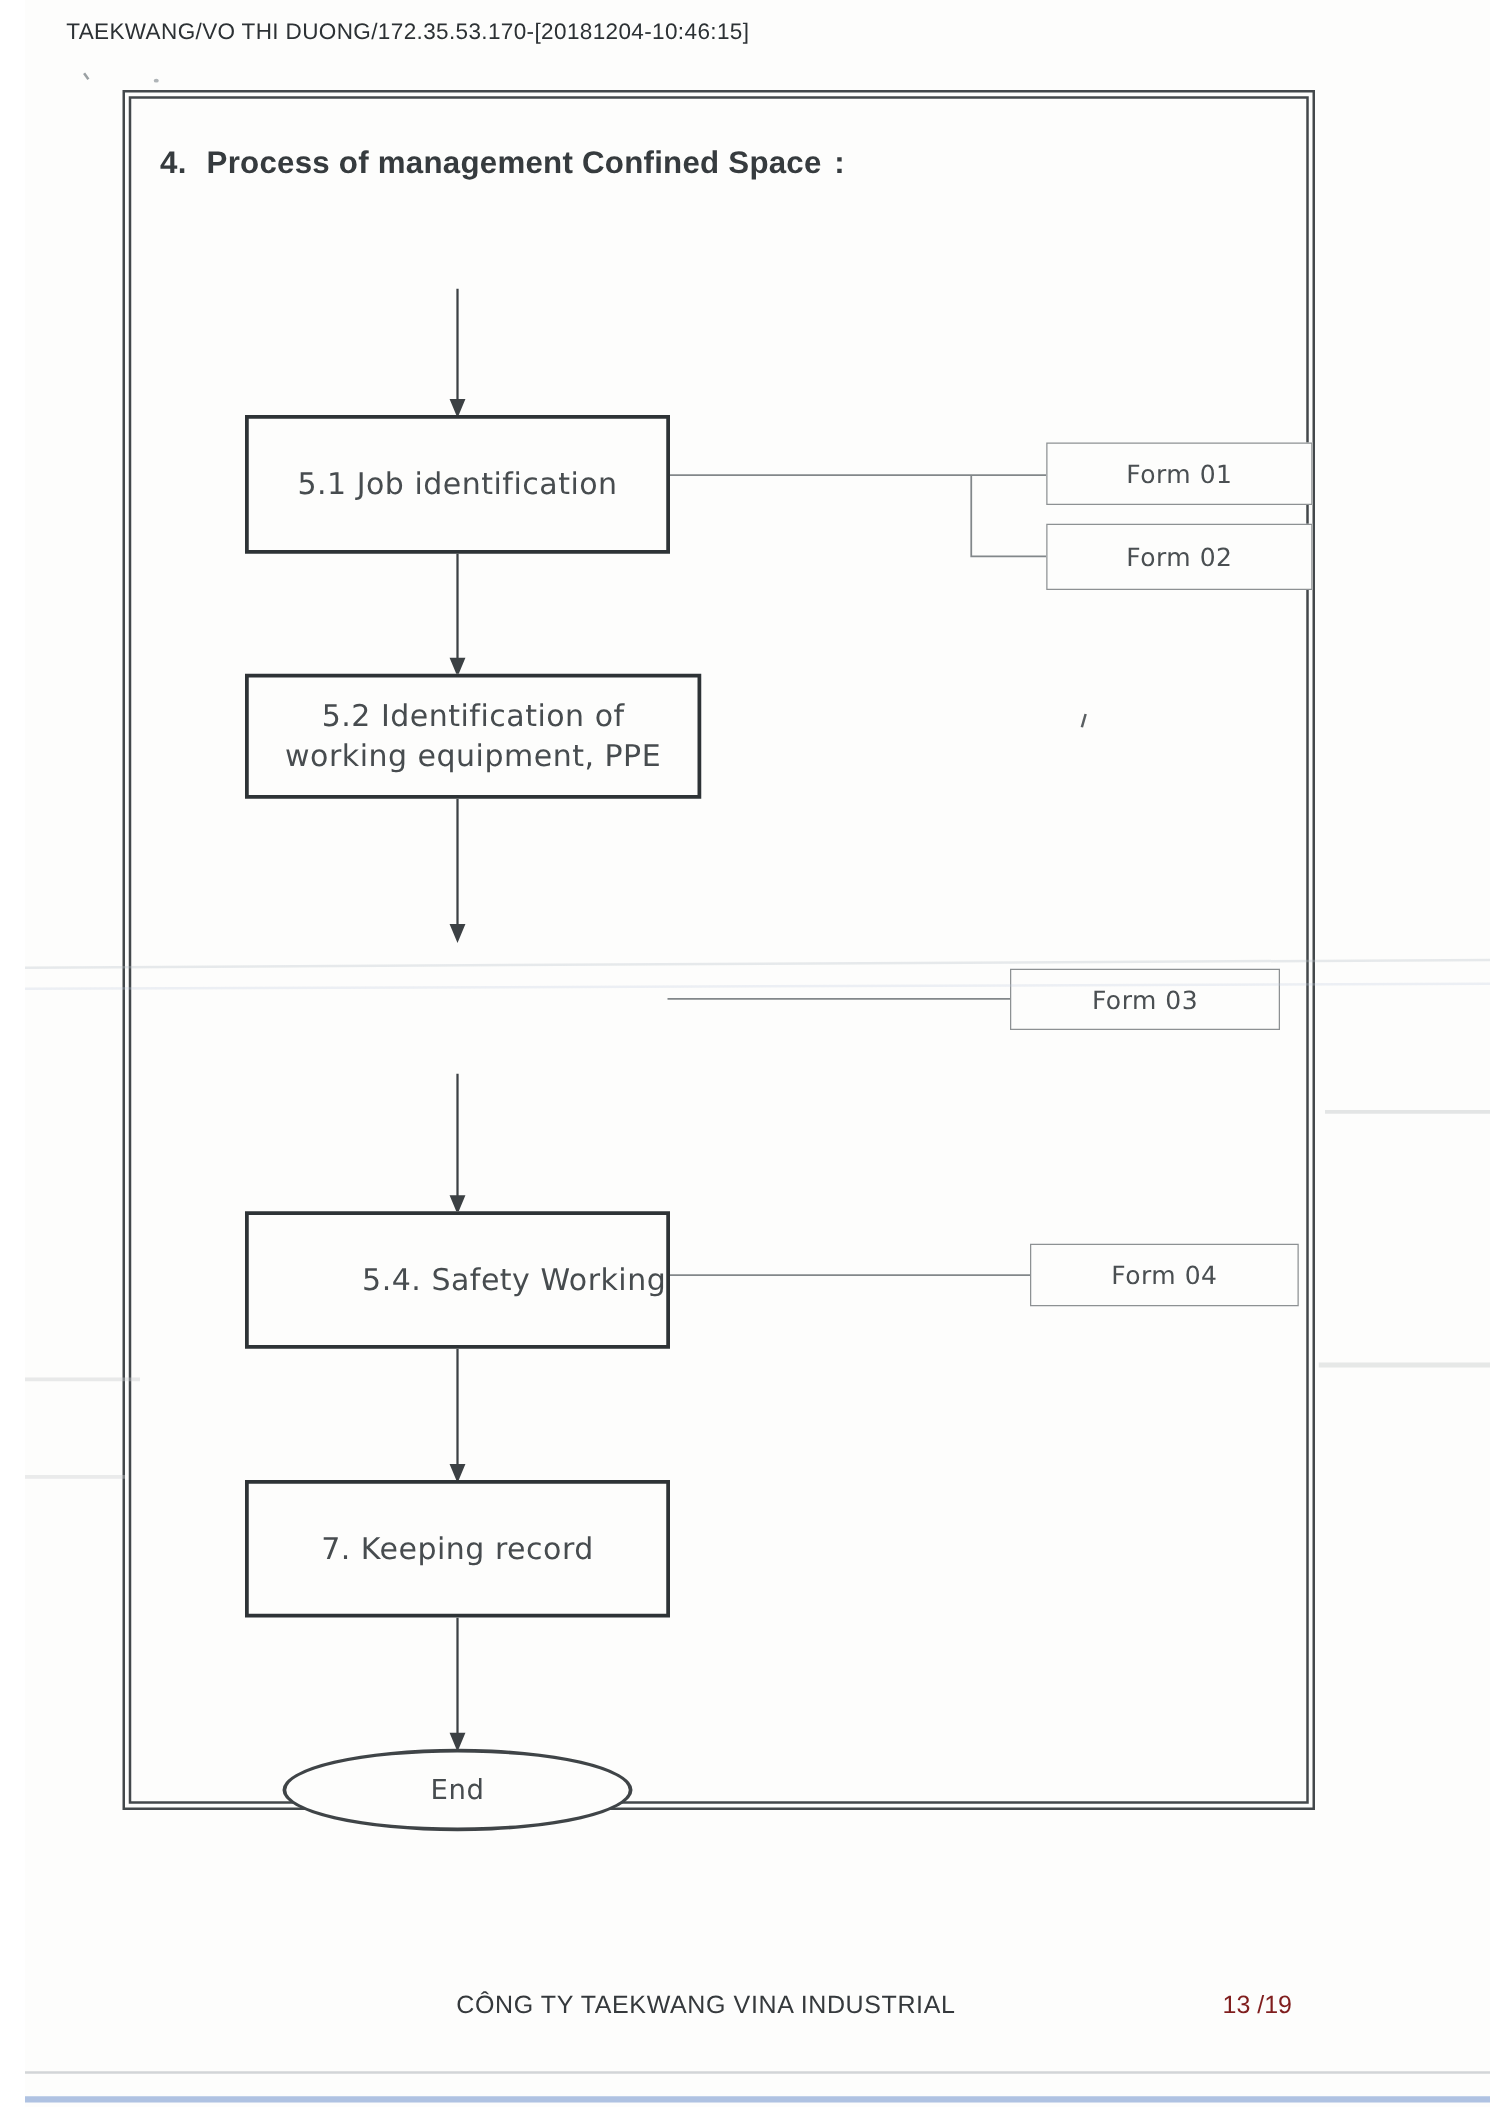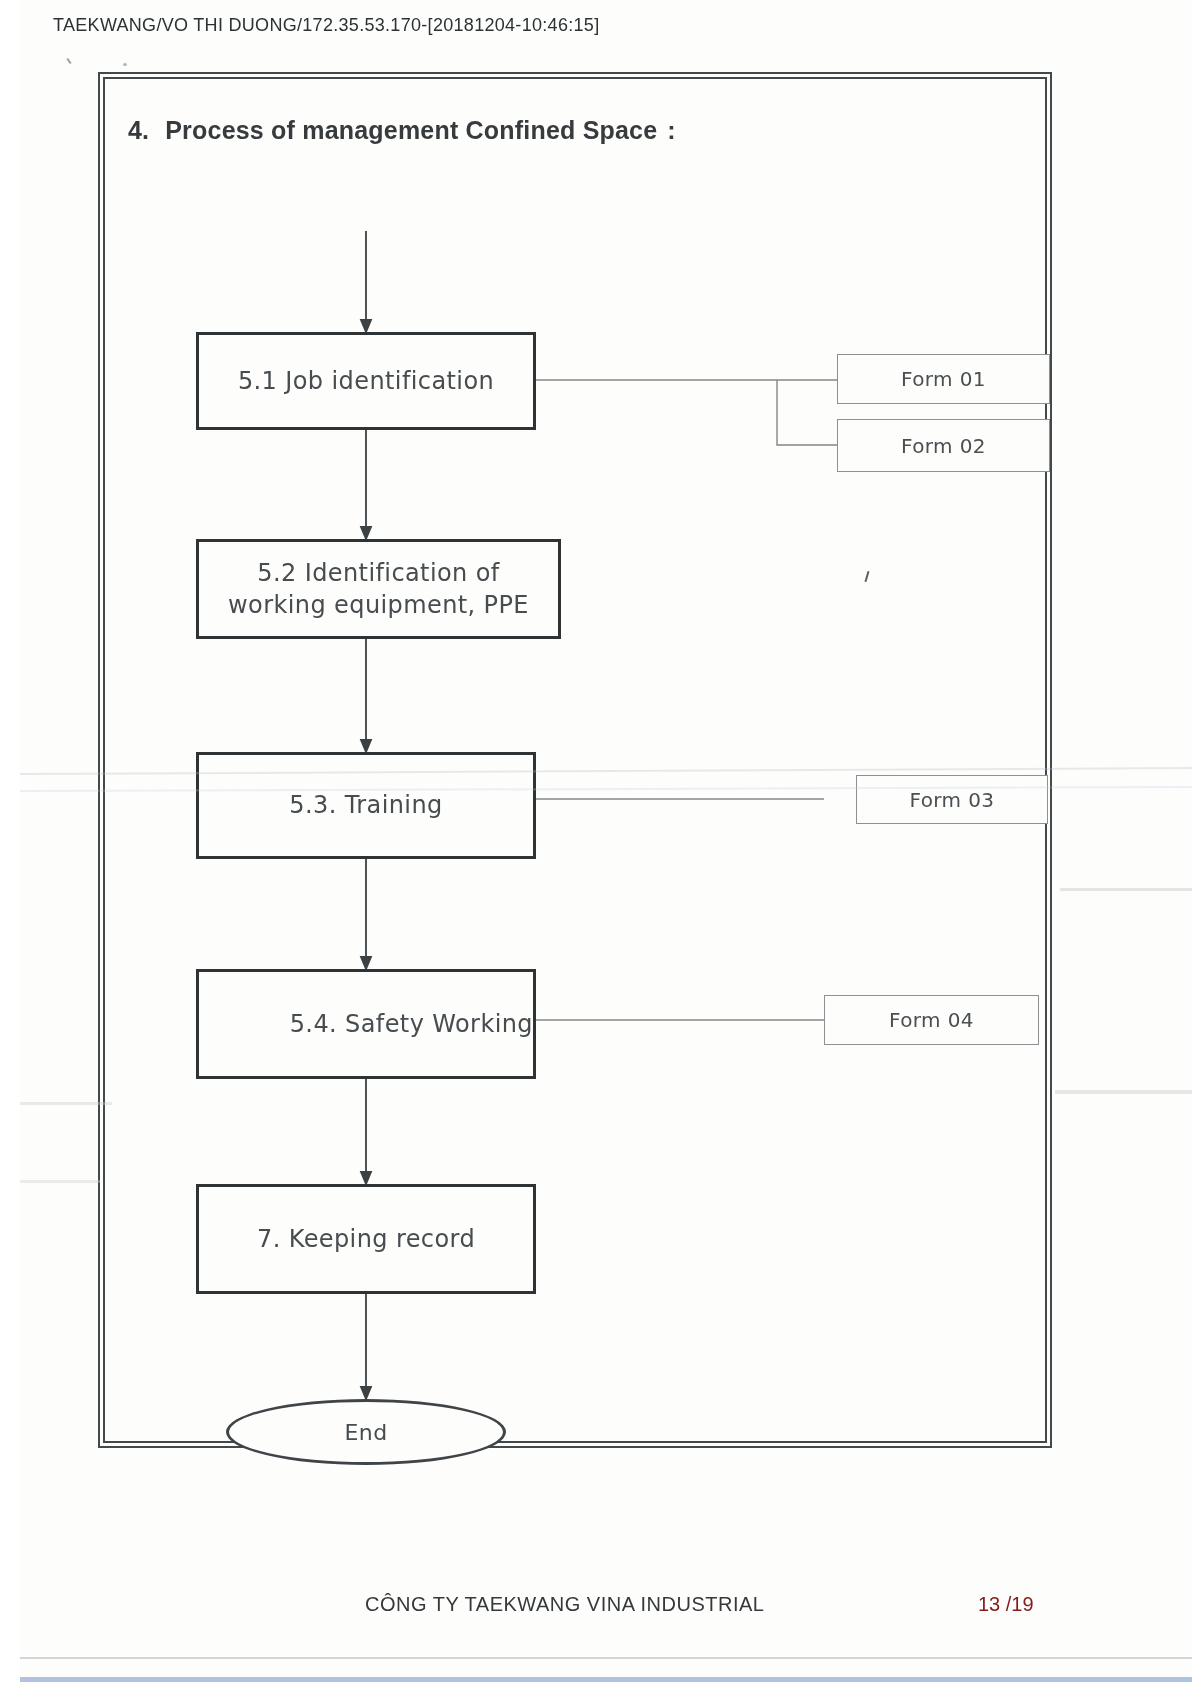--- a/index.html
+++ b/index.html
@@ -47,32 +47,32 @@
   .terminal{
     border:3px solid #3f4447;border-radius:50%;
     font-size:22px;background:#fdfdfc;
   }
   .t-start{left:121px;top:95px;width:290px;height:62px;}
   .t-end{left:126px;top:1325px;width:280px;height:66px;}
   .pbox{
     border:3px solid #2e3336;background:#fdfdfc;
     font-size:24px;line-height:1.35;
   }
-  .s51{left:96px;top:258px;width:340px;height:98px;}
+  .s51{left:96px;top:258px;width:340px;height:111px;}
   .s52{left:96px;top:465px;width:365px;height:100px;}
   .s53{left:96px;top:678px;width:340px;height:107px;}
   .s54{left:96px;top:895px;width:340px;height:110px;align-items:flex-end;}
   .s6 {left:96px;top:1110px;width:340px;height:110px;}
   .fbox{
     border:1.5px solid #8d9193;background:#fdfdfc;
     font-size:20px;color:#4a4f52;
   }
   .f01{left:737px;top:280px;width:213px;height:50px;}
   .f02{left:737px;top:345px;width:213px;height:53px;}
-  .f03{left:756px;top:701px;width:192px;height:49px;}
+  .f03{left:708px;top:701px;width:216px;height:49px;}
   .f04{left:724px;top:921px;width:215px;height:50px;}
   .footer-company{
     position:absolute;left:345px;top:1593px;
     font-size:20px;letter-spacing:0.5px;color:#35393c;
   }
   .footer-page{
     position:absolute;left:958px;top:1593px;
     font-size:20px;color:#7f1d1d;
   }
   
@@ -133,23 +133,20 @@
 
     <div class="node pbox s51">
       <span>5.1 Job identification</span>
     </div>
 
     <div class="node pbox s52">
       <span>5.2 Identification of</span>
       <span>working equipment, PPE</span>
     </div>
 
-    <div class="node pbox s53">
-      <span>5.3. Training</span>
-    </div>
 
     <div class="node pbox s54">
       <span>5.4. Safety Working</span>
     </div>
 
     <div class="node pbox s6">
       <span>7. Keeping record</span>
     </div>
 
     <div class="node fbox f01">

